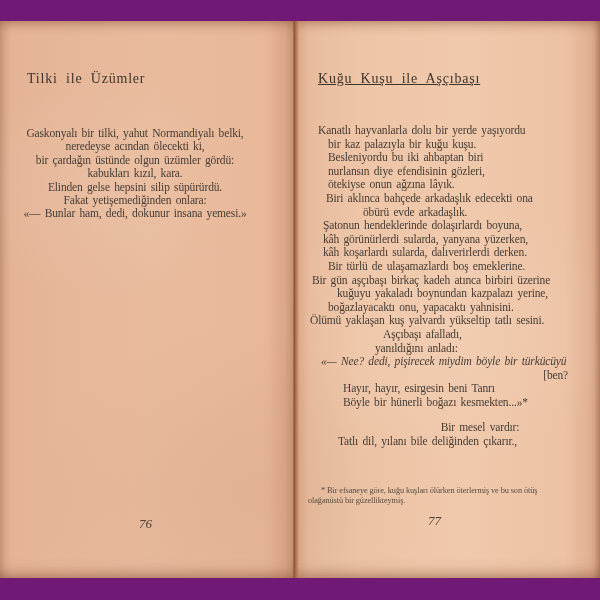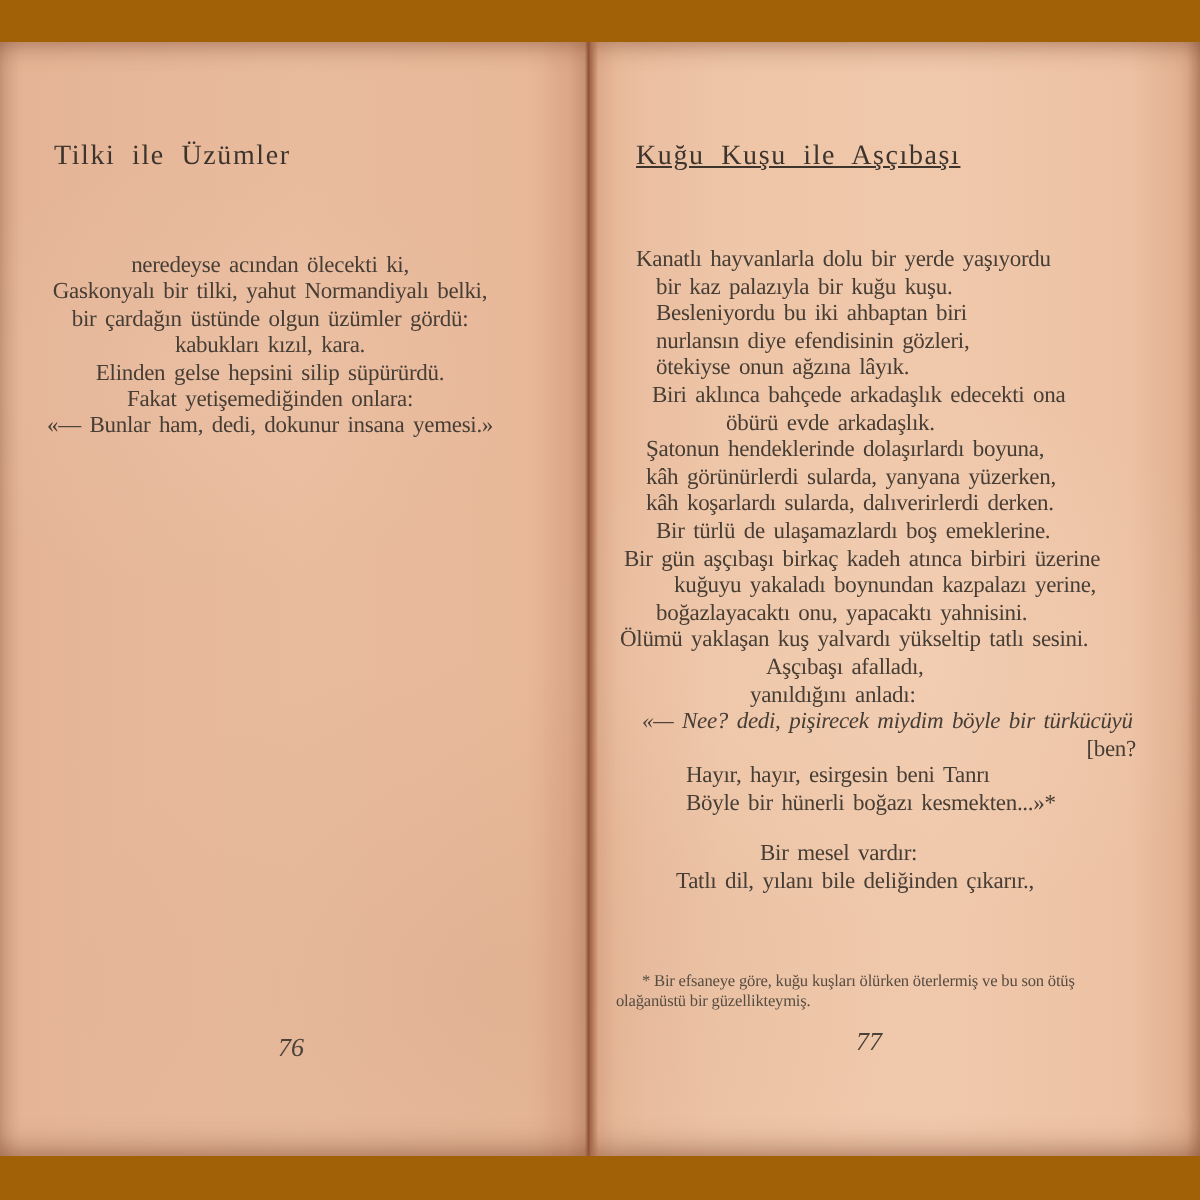--- a/index.html
+++ b/index.html
@@ -2,21 +2,21 @@
 <html><head>
 <meta charset="utf-8">
 <style>
   html, body {
     margin: 0; padding: 0;
     width: 600px; height: 600px;
     background: #ffffff;
     font-family: "Liberation Serif", "DejaVu Serif", serif;
     overflow: hidden;
   }
-  .photo { position: relative; width: 600px; height: 600px; background: #a16207; }
+  .photo { position: relative; width: 600px; height: 600px; background: #701a75; }
 
   .book {
     position: absolute; left: 0; top: 21px; width: 600px; height: 557px;
     background: linear-gradient(90deg,
       #d8a88b 0%, #e5b496 2%, #e9bb9d 25%, #e8b899 45%, #e3b091 47%,
       #eabd9f 52%, #eec5a7 60%, #f0c8ab 78%, #edc2a4 94%, #e0ae8f 99%, #cf9c7e 100%);
     box-shadow:
       inset 0 9px 11px -6px rgba(125,72,46,.45),
       inset 0 -11px 13px -7px rgba(125,72,46,.5),
       inset -7px 0 9px -5px rgba(125,72,46,.35),
@@ -53,21 +53,21 @@
     word-spacing: 1.6px; letter-spacing: -0.15px; white-space: nowrap;
   }
   .poem-left {
     left: 20px; top: 106px; width: 230px; text-align: center;
   }
   .poem-right {
     left: 308px; top: 103px; width: 272px; line-height: 13.6px; text-align: left;
   }
   .poem div { white-space: nowrap; }
   .gap-top { margin-top: 10.5px; }
-  .gap-top-lg { margin-top: 12px; }
+  .gap-top-lg { margin-top: 12px; text-align: center; }
   .turnover { text-align: right; padding-right: 12px; }
 
   .m2  { margin-left: 2px; }  .m4  { margin-left: 4px; }
   .m10 { margin-left: 10px; } .m13 { margin-left: 13px; font-style: italic; }
   .m15 { margin-left: 15px; } .m18 { margin-left: 18px; }
   .m20 { margin-left: 20px; } .m29 { margin-left: 29px; }
   .m30 { margin-left: 30px; } .m35 { margin-left: 35px; }
   .m55 { margin-left: 55px; } .m67 { margin-left: 67px; }
   .m72 { margin-left: 72px; } .m75 { margin-left: 75px; }
 
@@ -88,22 +88,22 @@
 <body>
 
 <div class="photo">
   <div class="book">
     <div class="paper-grain"></div>
     <div class="gutter"></div>
 
     <div class="page-title title-left ink">Tilki ile Üzümler</div>
 
     <div class="poem poem-left ink">
+      <div>Gaskonyalı bir tilki, yahut Normandiyalı belki,</div>
       <div>neredeyse acından ölecekti ki,</div>
-      <div>Gaskonyalı bir tilki, yahut Normandiyalı belki,</div>
       <div>bir çardağın üstünde olgun üzümler gördü:</div>
       <div>kabukları kızıl, kara.</div>
       <div>Elinden gelse hepsini silip süpürürdü.</div>
       <div>Fakat yetişemediğinden onlara:</div>
       <div>«— Bunlar ham, dedi, dokunur insana yemesi.»</div>
     </div>
 
     <div class="page-number pn-left">76</div>
 
     <div class="page-title title-right ink">Kuğu Kuşu ile Aşçıbaşı</div>

